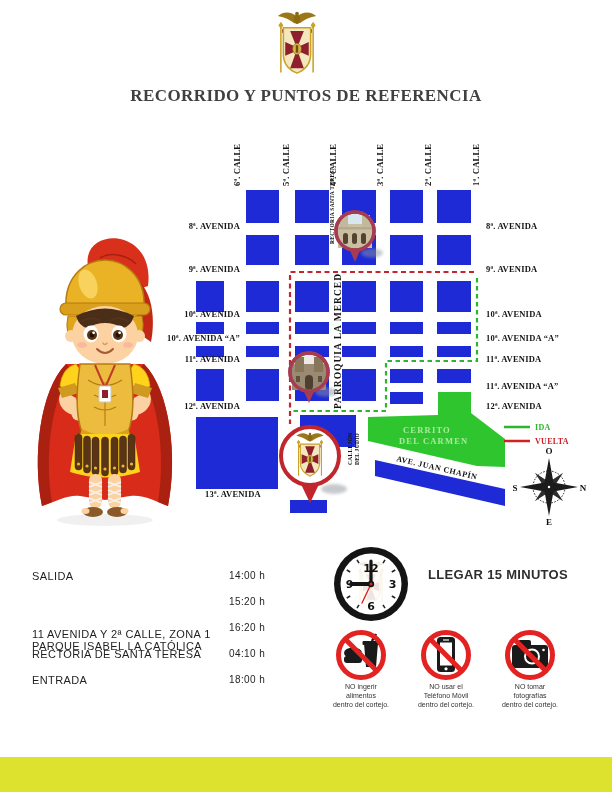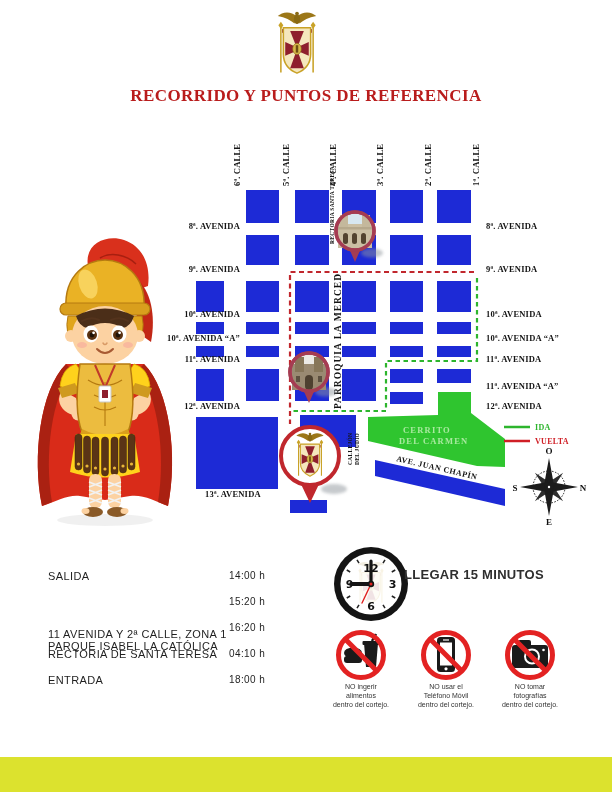--- a/index.html
+++ b/index.html
@@ -1,24 +1,24 @@
 <!DOCTYPE html>
 <html><head>
 <meta charset="utf-8">
 <style>
   html,body{margin:0;padding:0;background:#888;}
   .page{position:relative;width:612px;height:792px;background:#ffffff;margin:0 auto;overflow:hidden;
         font-family:"Liberation Sans","DejaVu Sans",sans-serif;}
   .abs{position:absolute;}
   .title{top:86px;left:0;width:612px;text-align:center;
          font-family:"Liberation Serif","DejaVu Serif",serif;
-         font-weight:bold;font-size:17px;letter-spacing:.4px;color:#b91c1c;}
-  .sched-label{left:32px;font-size:11px;letter-spacing:.4px;color:#1f1f1f;font-weight:500;margin-left:16px;}
+         font-weight:bold;font-size:17px;letter-spacing:.4px;color:#404040;}
+  .sched-label{left:32px;font-size:11px;letter-spacing:.4px;color:#1f1f1f;font-weight:500;}
   .sched-time{left:229px;font-size:10px;letter-spacing:.4px;color:#1f1f1f;font-weight:500;}
-  .notice{left:404px;top:567px;width:164px;text-align:left;font-size:13px;line-height:15px;
+  .notice{left:404px;top:567px;width:164px;text-align:right;font-size:13px;line-height:15px;
           font-weight:600;letter-spacing:.3px;color:#2e2e2e;}
   .caption{top:682px;width:92px;text-align:center;font-size:7px;line-height:9px;color:#333;
            white-space:pre-line;}
   .footer-bar{left:0;top:757px;width:612px;height:35px;background:#dce22e;}
   
   .lbl-av{font-family:"Liberation Serif","DejaVu Serif",serif;font-weight:bold;font-size:8.5px;fill:#141414;letter-spacing:.2px;}
   .lbl-calle{font-family:"Liberation Serif","DejaVu Serif",serif;font-weight:bold;font-size:8.5px;fill:#141414;letter-spacing:.2px;}
   .lbl-tiny{font-family:"Liberation Serif","DejaVu Serif",serif;font-weight:bold;font-size:5.5px;fill:#141414;letter-spacing:.3px;}
   .lbl-parroquia{font-family:"Liberation Serif","DejaVu Serif",serif;font-weight:bold;font-size:9.5px;fill:#141414;letter-spacing:1px;}
   .lbl-cerrito{font-family:"Liberation Serif","DejaVu Serif",serif;font-weight:bold;font-size:8.5px;fill:#a9eaa0;letter-spacing:1.2px;}

